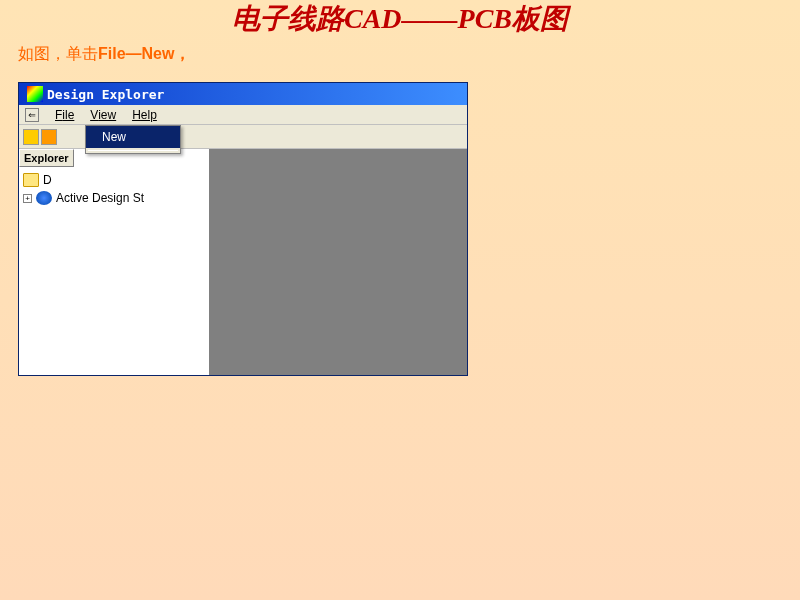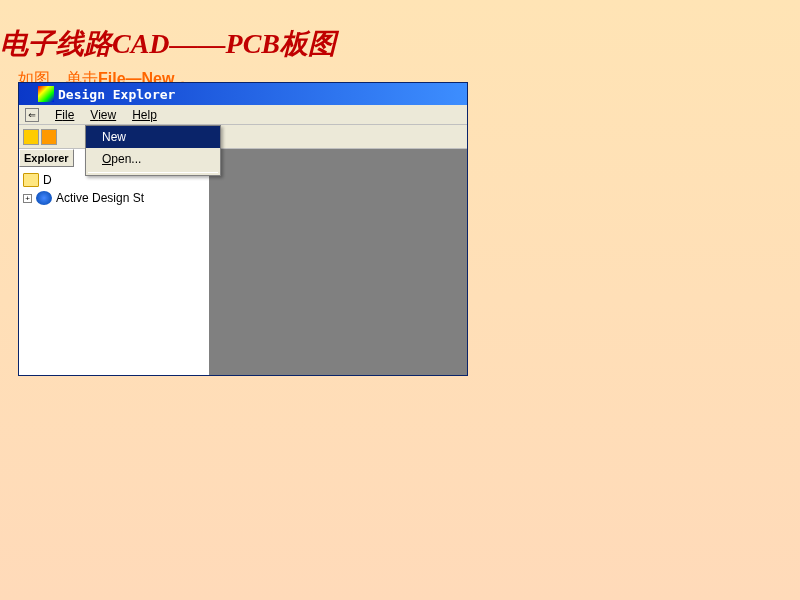--- a/index.html
+++ b/index.html
@@ -4,21 +4,22 @@
   <style>
     * { margin: 0; padding: 0; box-sizing: border-box; }
     body {
       width: 800px;
       height: 600px;
       background: linear-gradient(to bottom, #ffe4b5 0%, #ffdab9 100%);
       font-family: "SimSun", serif;
       overflow: hidden;
     }
     .slide-title {
-      padding-top: 25px;
+      text-align: center;
+      padding-top: 0;
       font-style: italic;
       font-weight: bold;
       font-size: 28px;
       color: #c00000;
       font-family: "STKaiti", "KaiTi", serif;
     }
     .instruction {
       font-size: 16px;
       color: #ff6600;
       font-weight: bold;
@@ -38,21 +39,21 @@
       background: #ece9d8;
       border: 1px solid #0a246a;
       font-family: "Tahoma", "SimSun", sans-serif;
       font-size: 12px;
     }
     .title-bar {
       height: 22px;
       background: linear-gradient(to right, #0a38c8, #3d8eff);
       display: flex;
       align-items: center;
-      padding-left: 19px;
+      padding-left: 8px;
       color: white;
       font-weight: bold;
       font-size: 13px;
       font-family: "Tahoma", monospace;
     }
     .title-bar-icon {
       width: 16px;
       height: 16px;
       margin-right: 4px;
       background: linear-gradient(135deg, #ff0000, #ffff00, #00ff00, #0000ff);
@@ -165,21 +166,21 @@
       background: white;
     }
     .workspace {
       flex: 1;
       background: #808080;
     }
     .dropdown-menu {
       position: absolute;
       top: 42px;
       left: 66px;
-      width: 136px;
+      width: 96px;
       background: #ece9d8;
       border: 1px solid #808080;
       box-shadow: 2px 2px 3px rgba(0,0,0,0.3);
       font-family: Tahoma, sans-serif;
       font-size: 12px;
     }
     .dropdown-item {
       padding: 4px 16px;
       cursor: default;
     }
@@ -233,16 +234,15 @@
           <span class="tree-icon world"></span>
           <span>Active Design St</span>
         </div>
       </div>
     </div>
     <div class="workspace"></div>
   </div>
 
   <div class="dropdown-menu">
     <div class="dropdown-item highlighted">New</div>
-    <div class="dropdown-item"><u>O</u>pen...</div>
     <div class="dropdown-separator"></div>
   </div>
 </div>
 
 </body></html>

